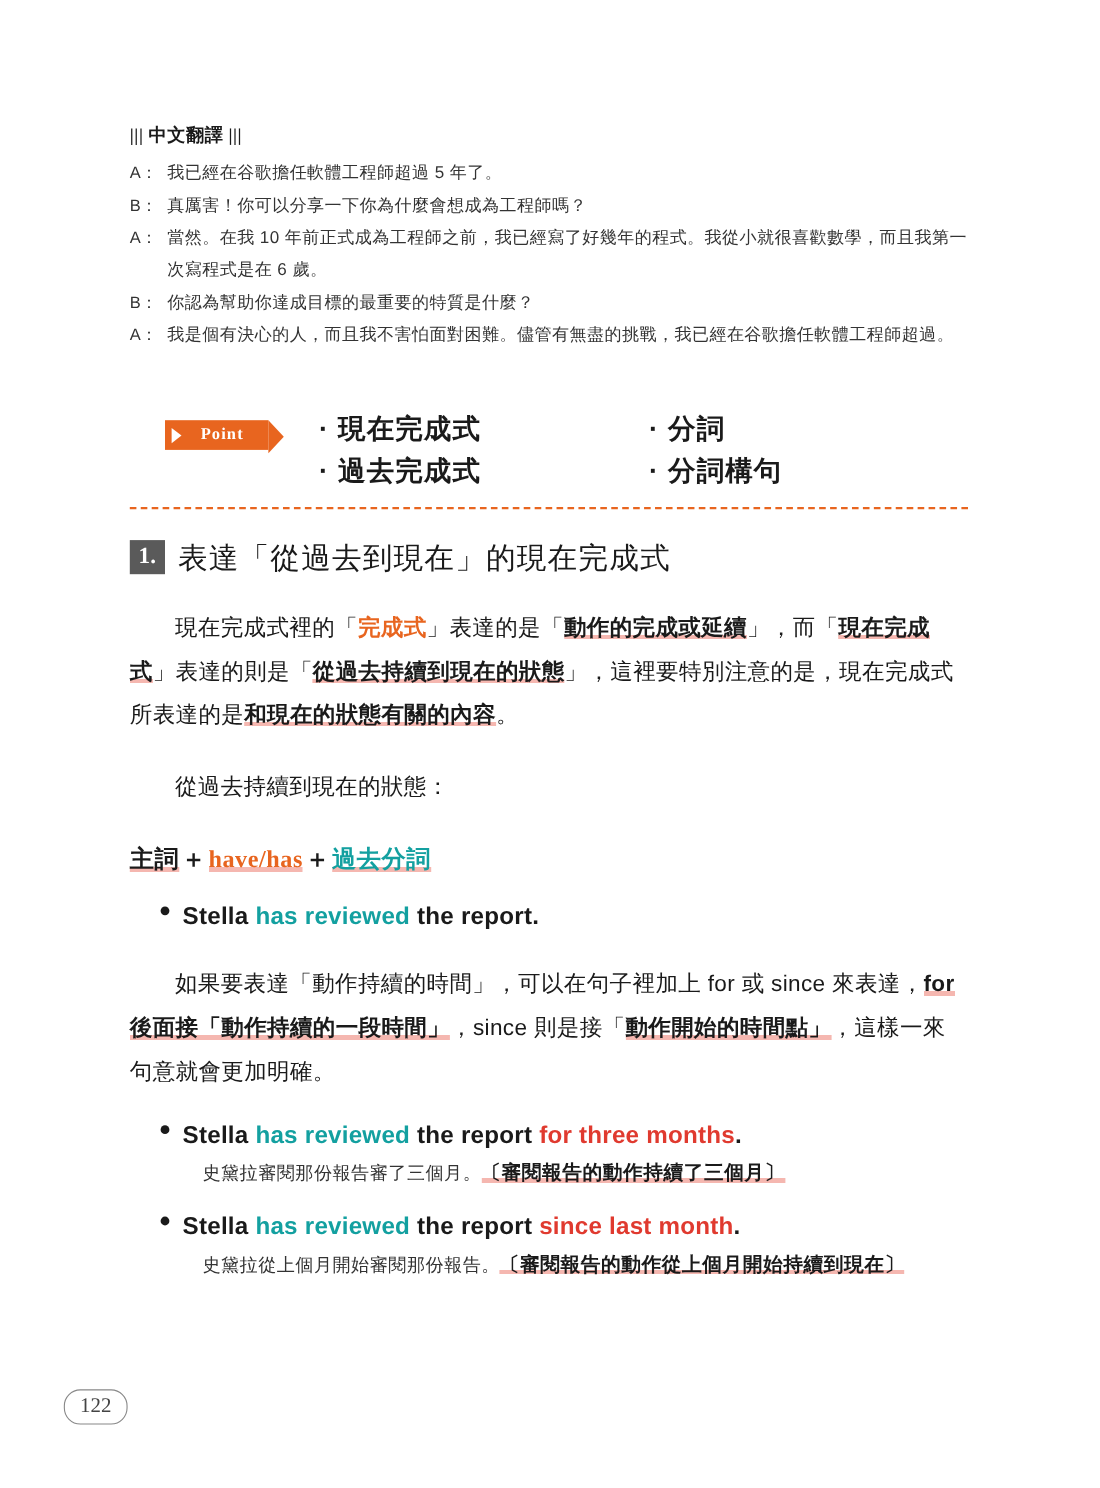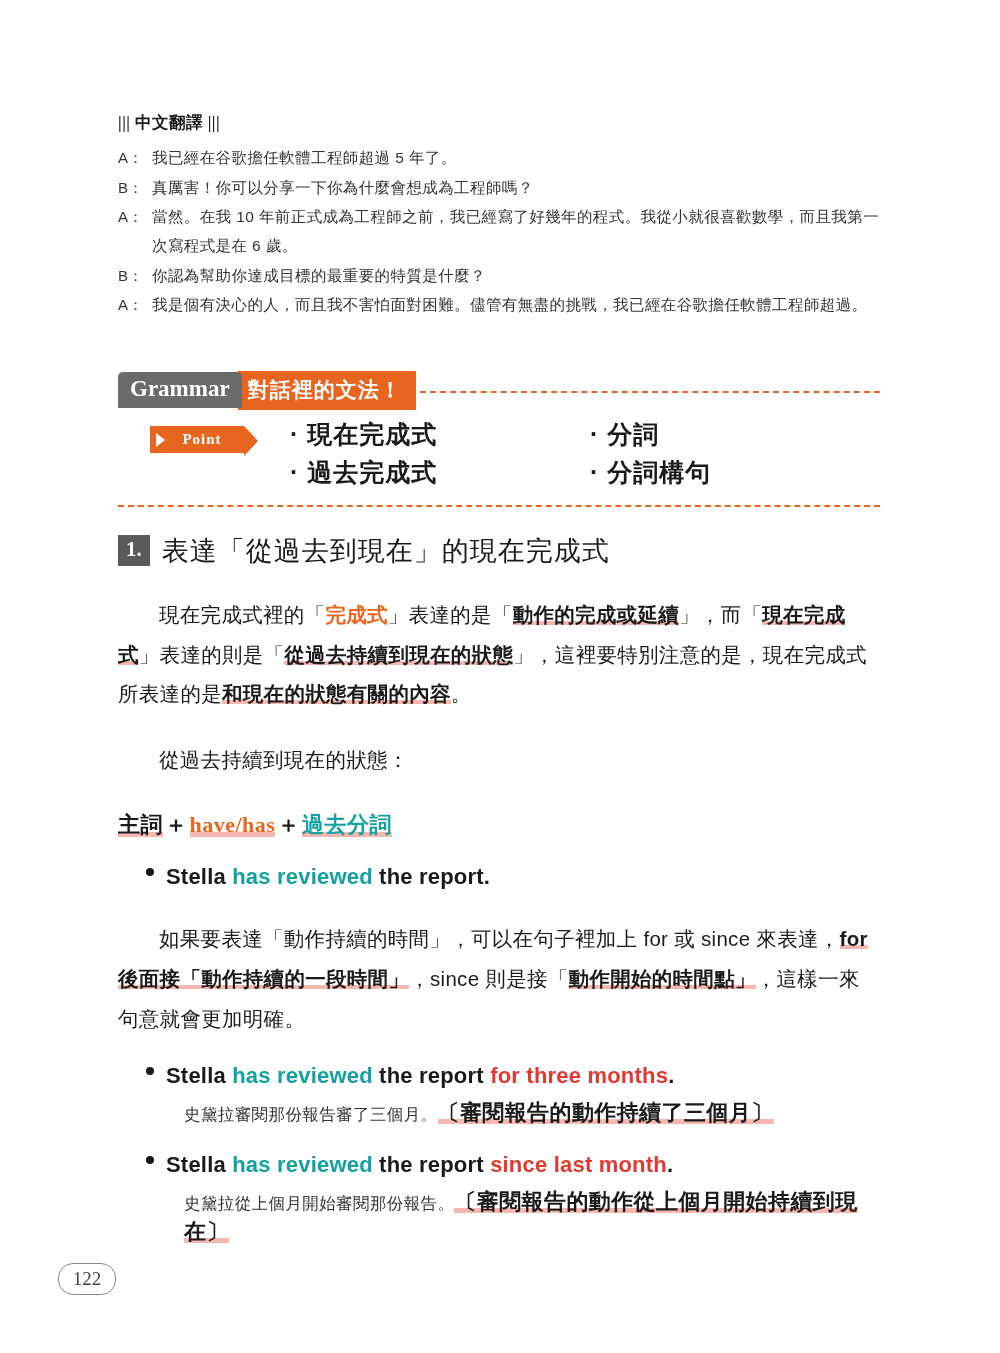--- a/index.html
+++ b/index.html
@@ -232,21 +232,21 @@
   .ex-en .red { color: #e03a2f; }
   .ex-zh {
     font-size: 16.5px;
     color: #333;
     margin-top: 6px;
     padding-left: 18px;
     letter-spacing: 0.4px;
   }
   .ex-note {
     font-weight: bold;
-    font-size: 22px;
+    font-size: 18px;
     color: #1a1a1a;
     background: linear-gradient(to bottom, transparent 76%, #f5b7b0 76%, #f5b7b0 97%, transparent 97%);
   }
 
   
   .page-num {
     position: absolute;
     left: 58px;
     bottom: 58px;
     width: 56px;
@@ -286,25 +286,20 @@
         <div class="trans-speaker">B：</div>
         <div class="trans-text">你認為幫助你達成目標的最重要的特質是什麼？</div>
       </div>
       <div class="trans-row">
         <div class="trans-speaker">A：</div>
         <div class="trans-text">我是個有決心的人，而且我不害怕面對困難。儘管有無盡的挑戰，我已經在谷歌擔任軟體工程師超過。</div>
       </div>
     </div>
 
     <div class="grammar-block">
-      <div class="grammar-header">
-        <div class="grammar-tag">Grammar</div>
-        <div class="grammar-sub">對話裡的文法！</div>
-        <div class="dash-line"></div>
-      </div>
 
       <div class="point-row">
         <div class="point-badge">Point</div>
         <div class="point-items">
           <div class="point-item">現在完成式</div>
           <div class="point-item">分詞</div>
           <div class="point-item">過去完成式</div>
           <div class="point-item">分詞構句</div>
         </div>
       </div>

